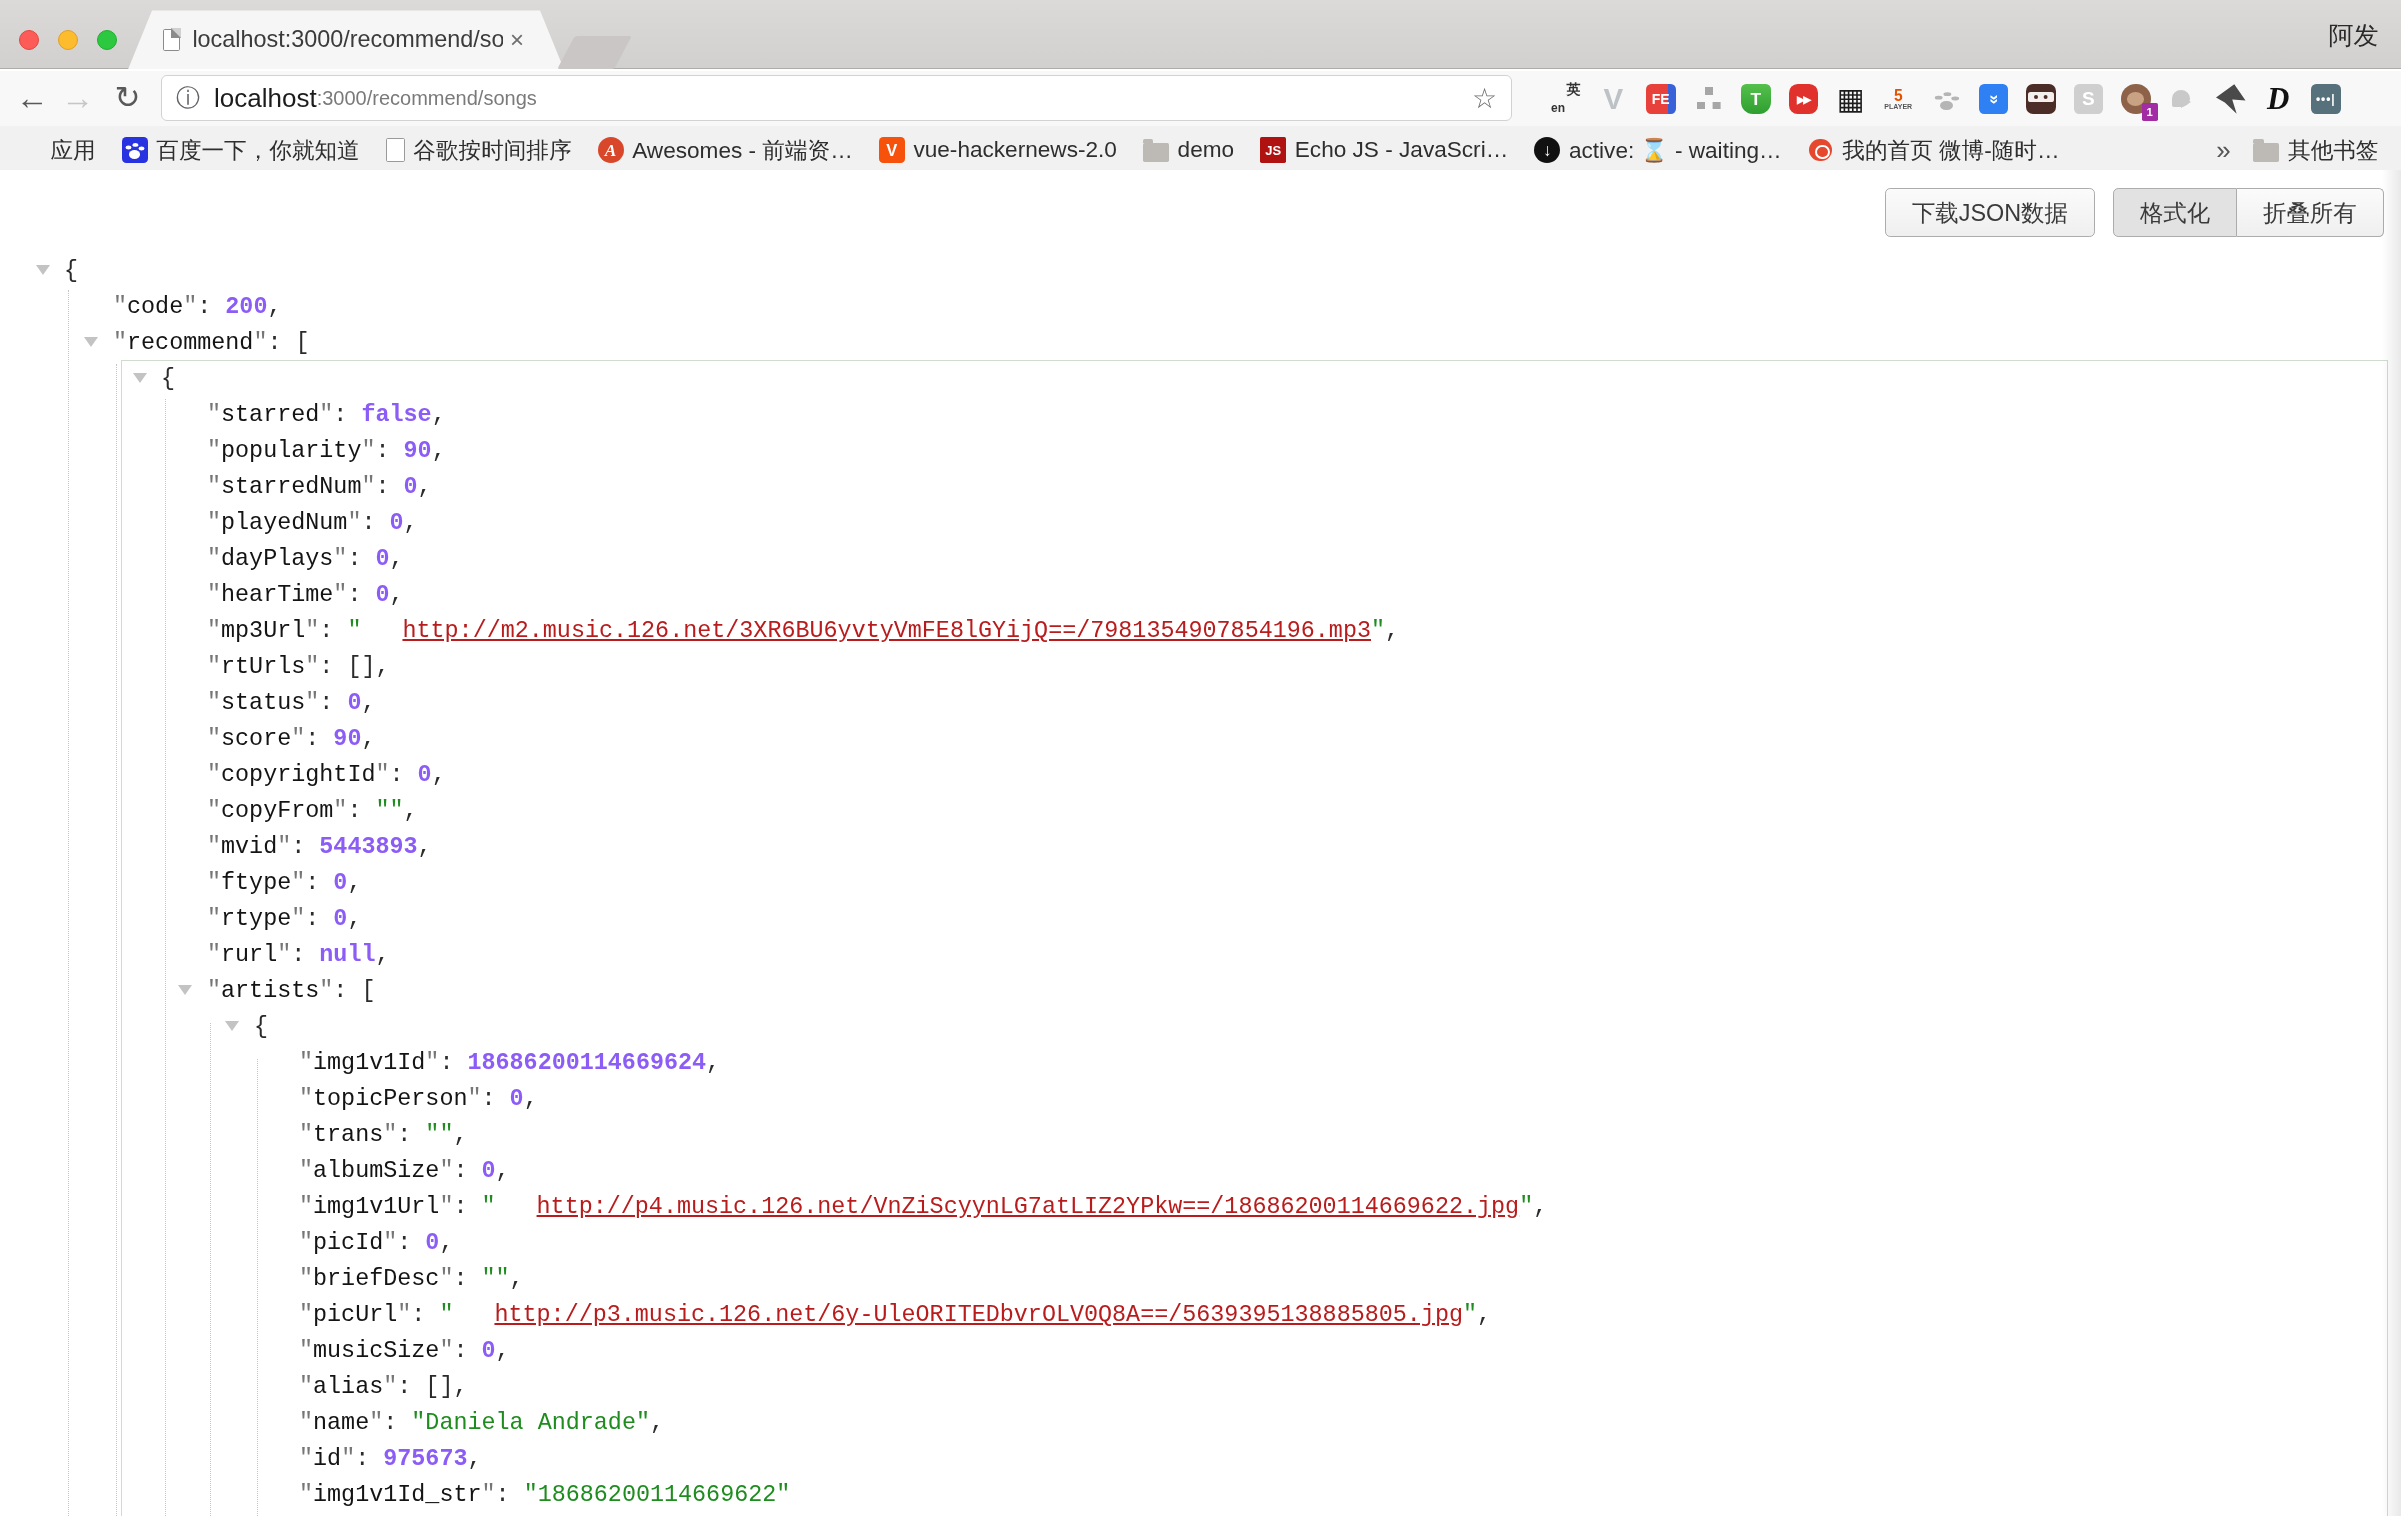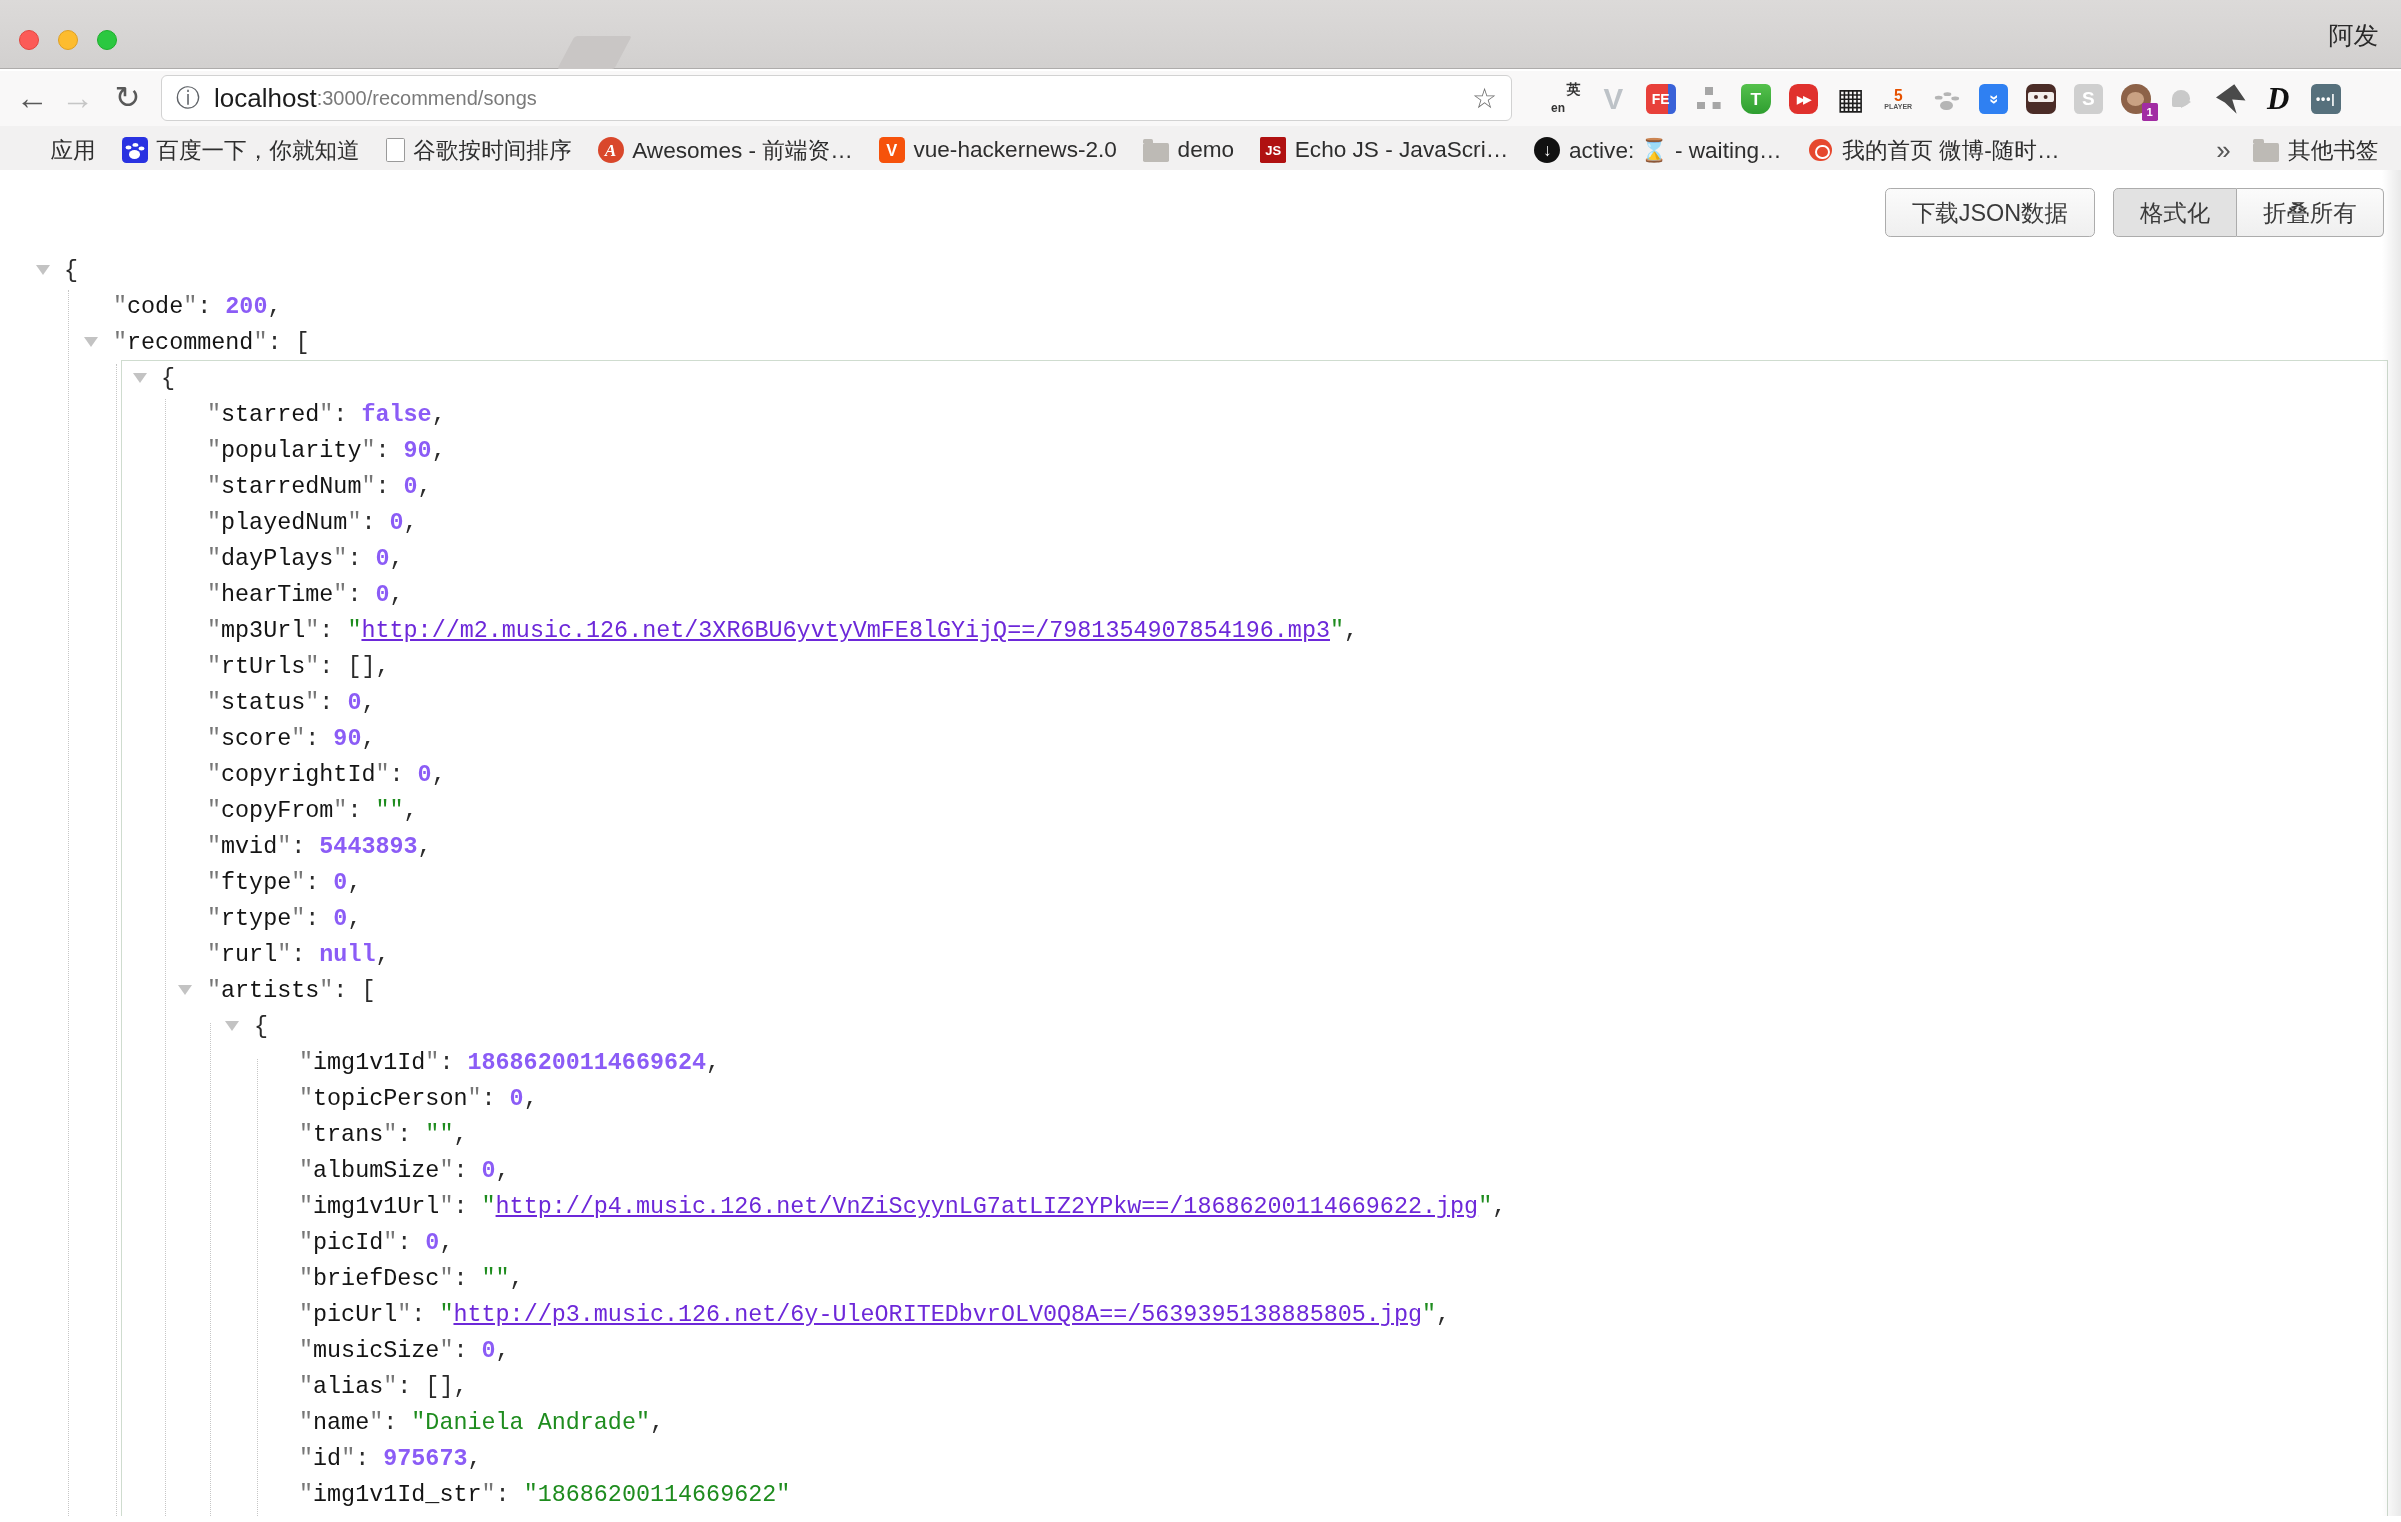--- a/index.html
+++ b/index.html
@@ -136,34 +136,39 @@
   .guide { position:absolute; border-left:1.7px dotted #c6c6c6; width:0; }
   .jlines { position:absolute; left:0; top:83px; width:100%; }
   .jline { position:relative; height:36px; line-height:36px; white-space:pre; }
   .tri { position:absolute; top:12px; width:0; height:0; border:7.8px solid transparent;
          border-top:10.4px solid #c3c3c3; border-bottom-width:0; }
   .q { color:#767676; }
   .k { color:#141414; }
   .p { color:#2b2b2b; }
   .n { color:#8b5cf6; font-weight:bold; }
   .s { color:#1e8c1e; }
-  a.u { color:#6d28d9; text-decoration:underline; }
+  a.u { color:#b91c1c; text-decoration:underline;margin-left:41px; }
   .scroll-hint { position:absolute; right:0; top:0; width:19px; height:100%;
                  background:linear-gradient(to right, rgba(0,0,0,0), rgba(0,0,0,0.09)); }
 </style>
 </head>
 <body>
 
 <div class="window">
 
   <div class="tabstrip">
     <div class="traffic">
       <span class="light red"></span>
       <span class="light yellow"></span>
       <span class="light green"></span>
+    </div>
+    <div class="tab">
+      <span class="favicon-doc"></span>
+      <span class="tab-title">localhost:3000/recommend/so</span>
+      <span class="tab-close">×</span>
     </div>
     <div class="newtab"></div>
     <div class="profile-name">阿发</div>
   </div>
 
   <div class="toolbar">
     <span class="navbtn back">←</span>
     <span class="navbtn forward">→</span>
     <span class="navbtn reload">↻</span>
     <div class="urlbar">

